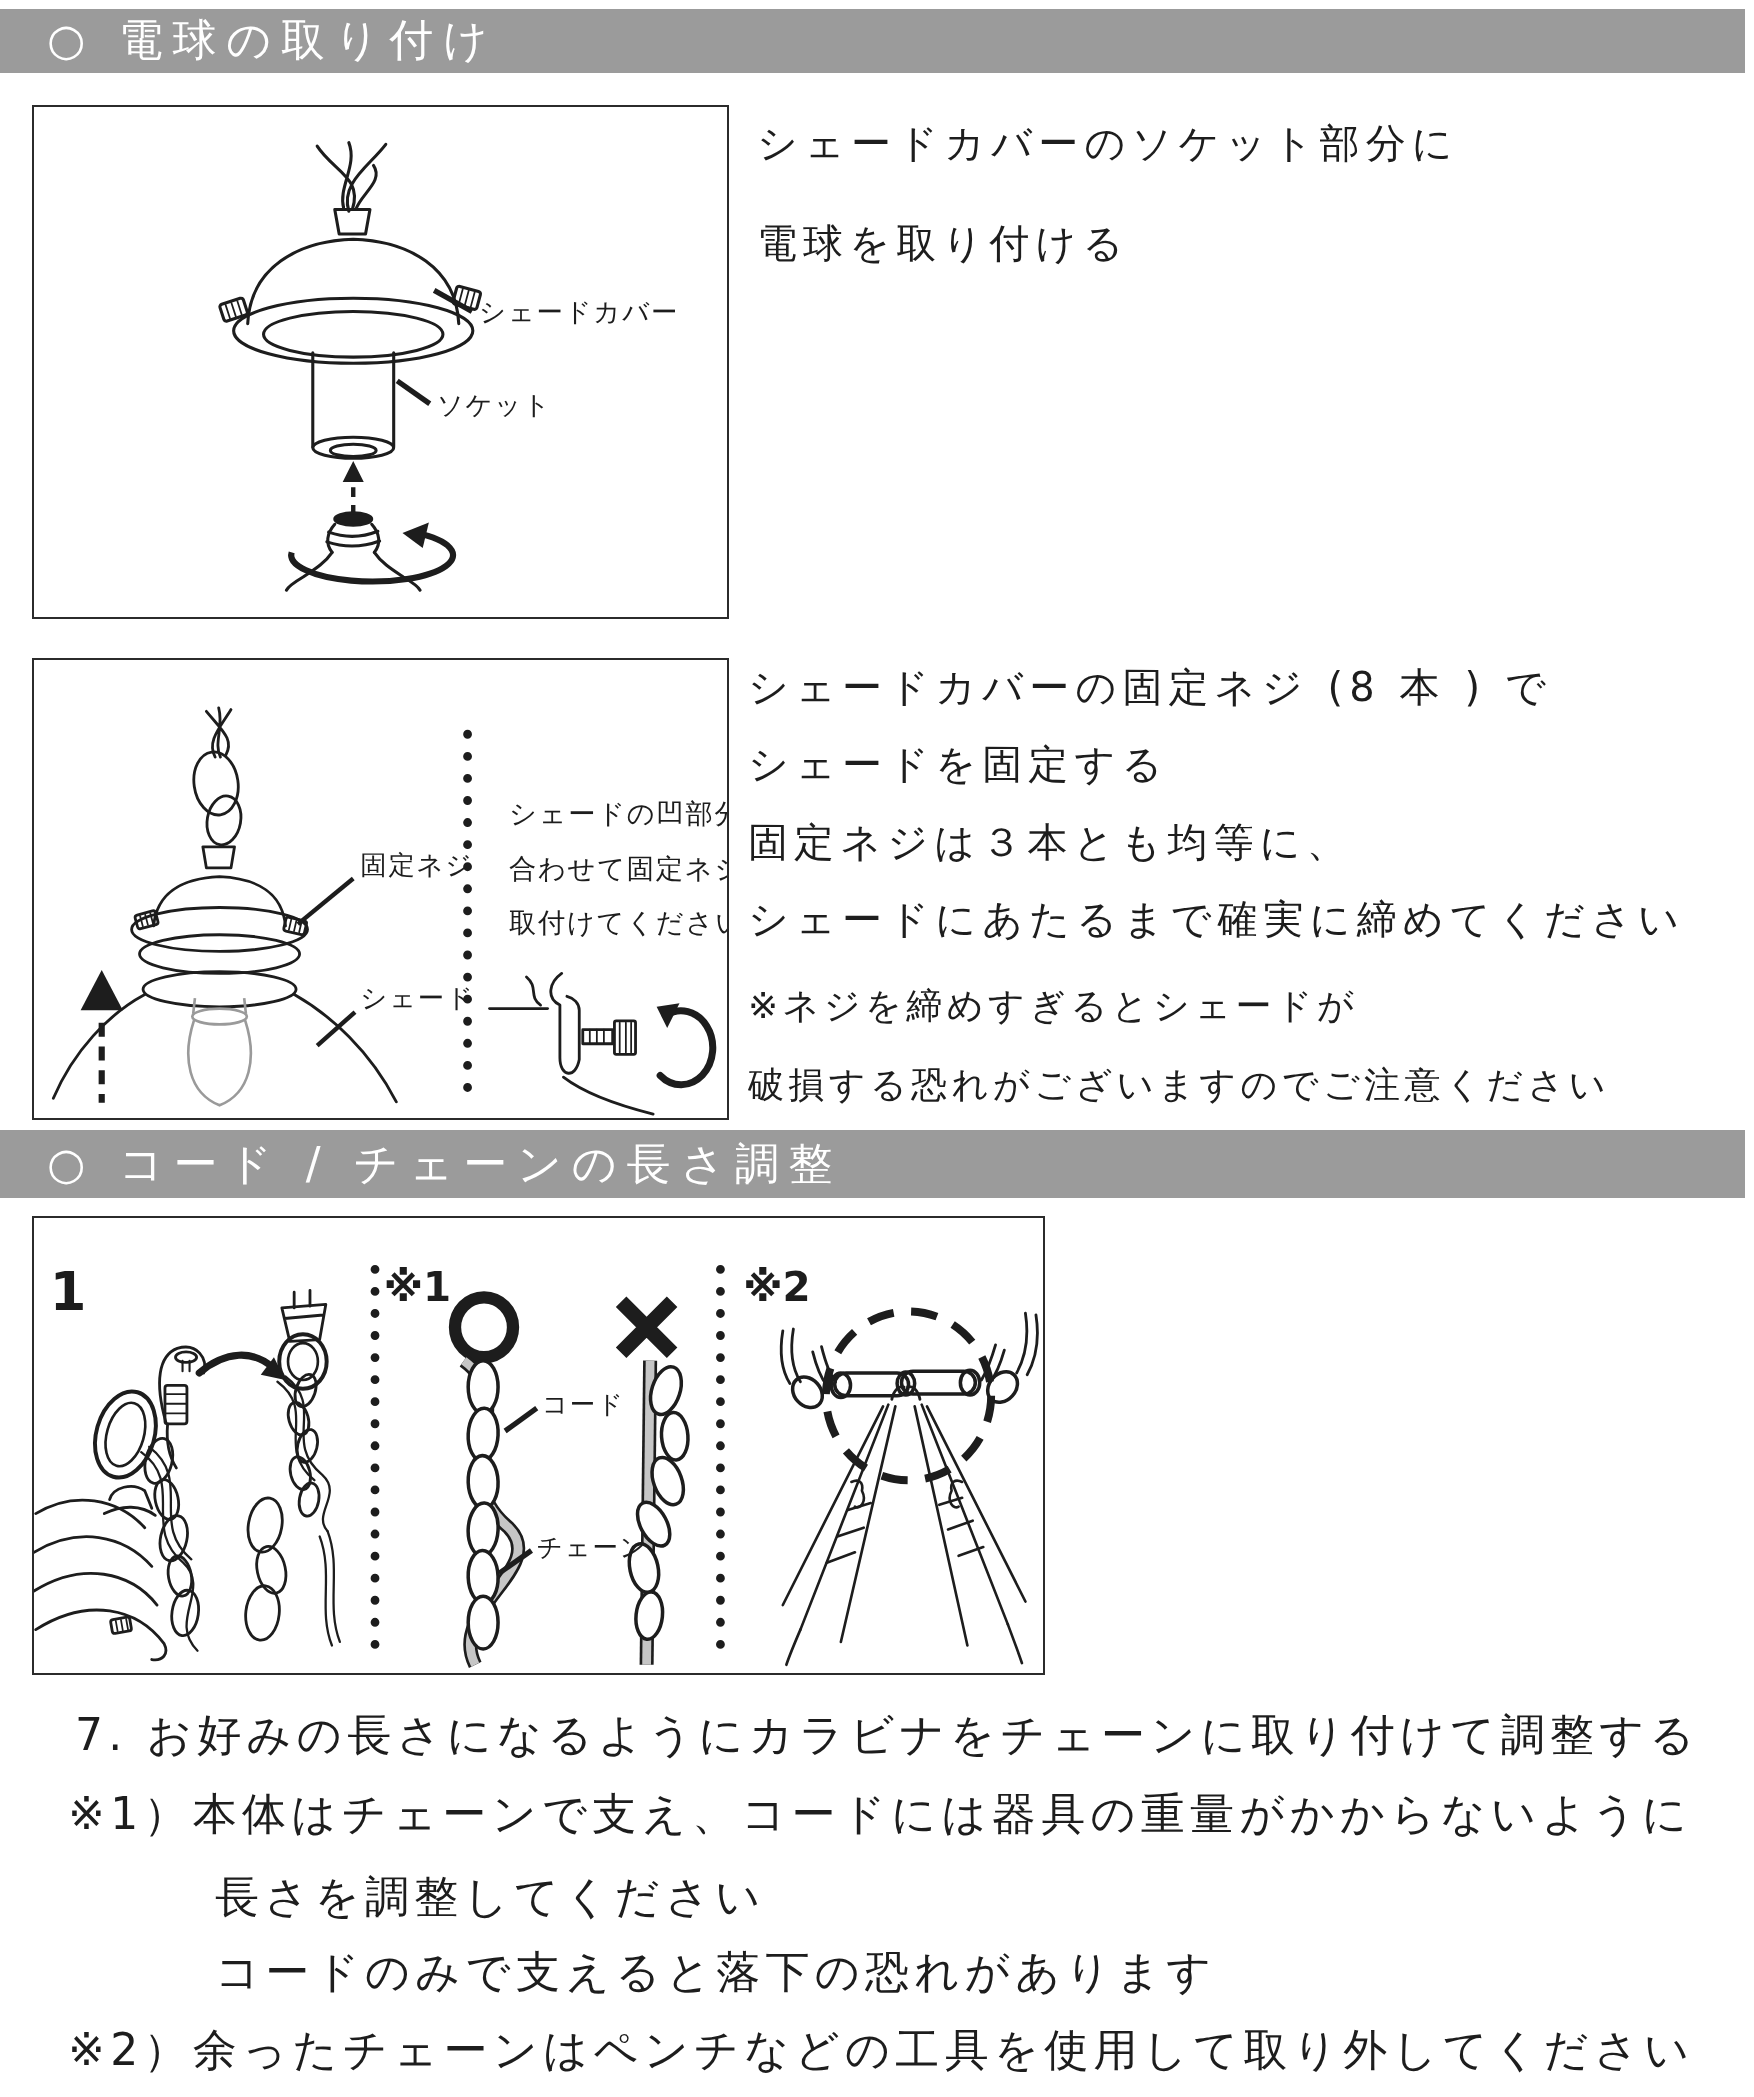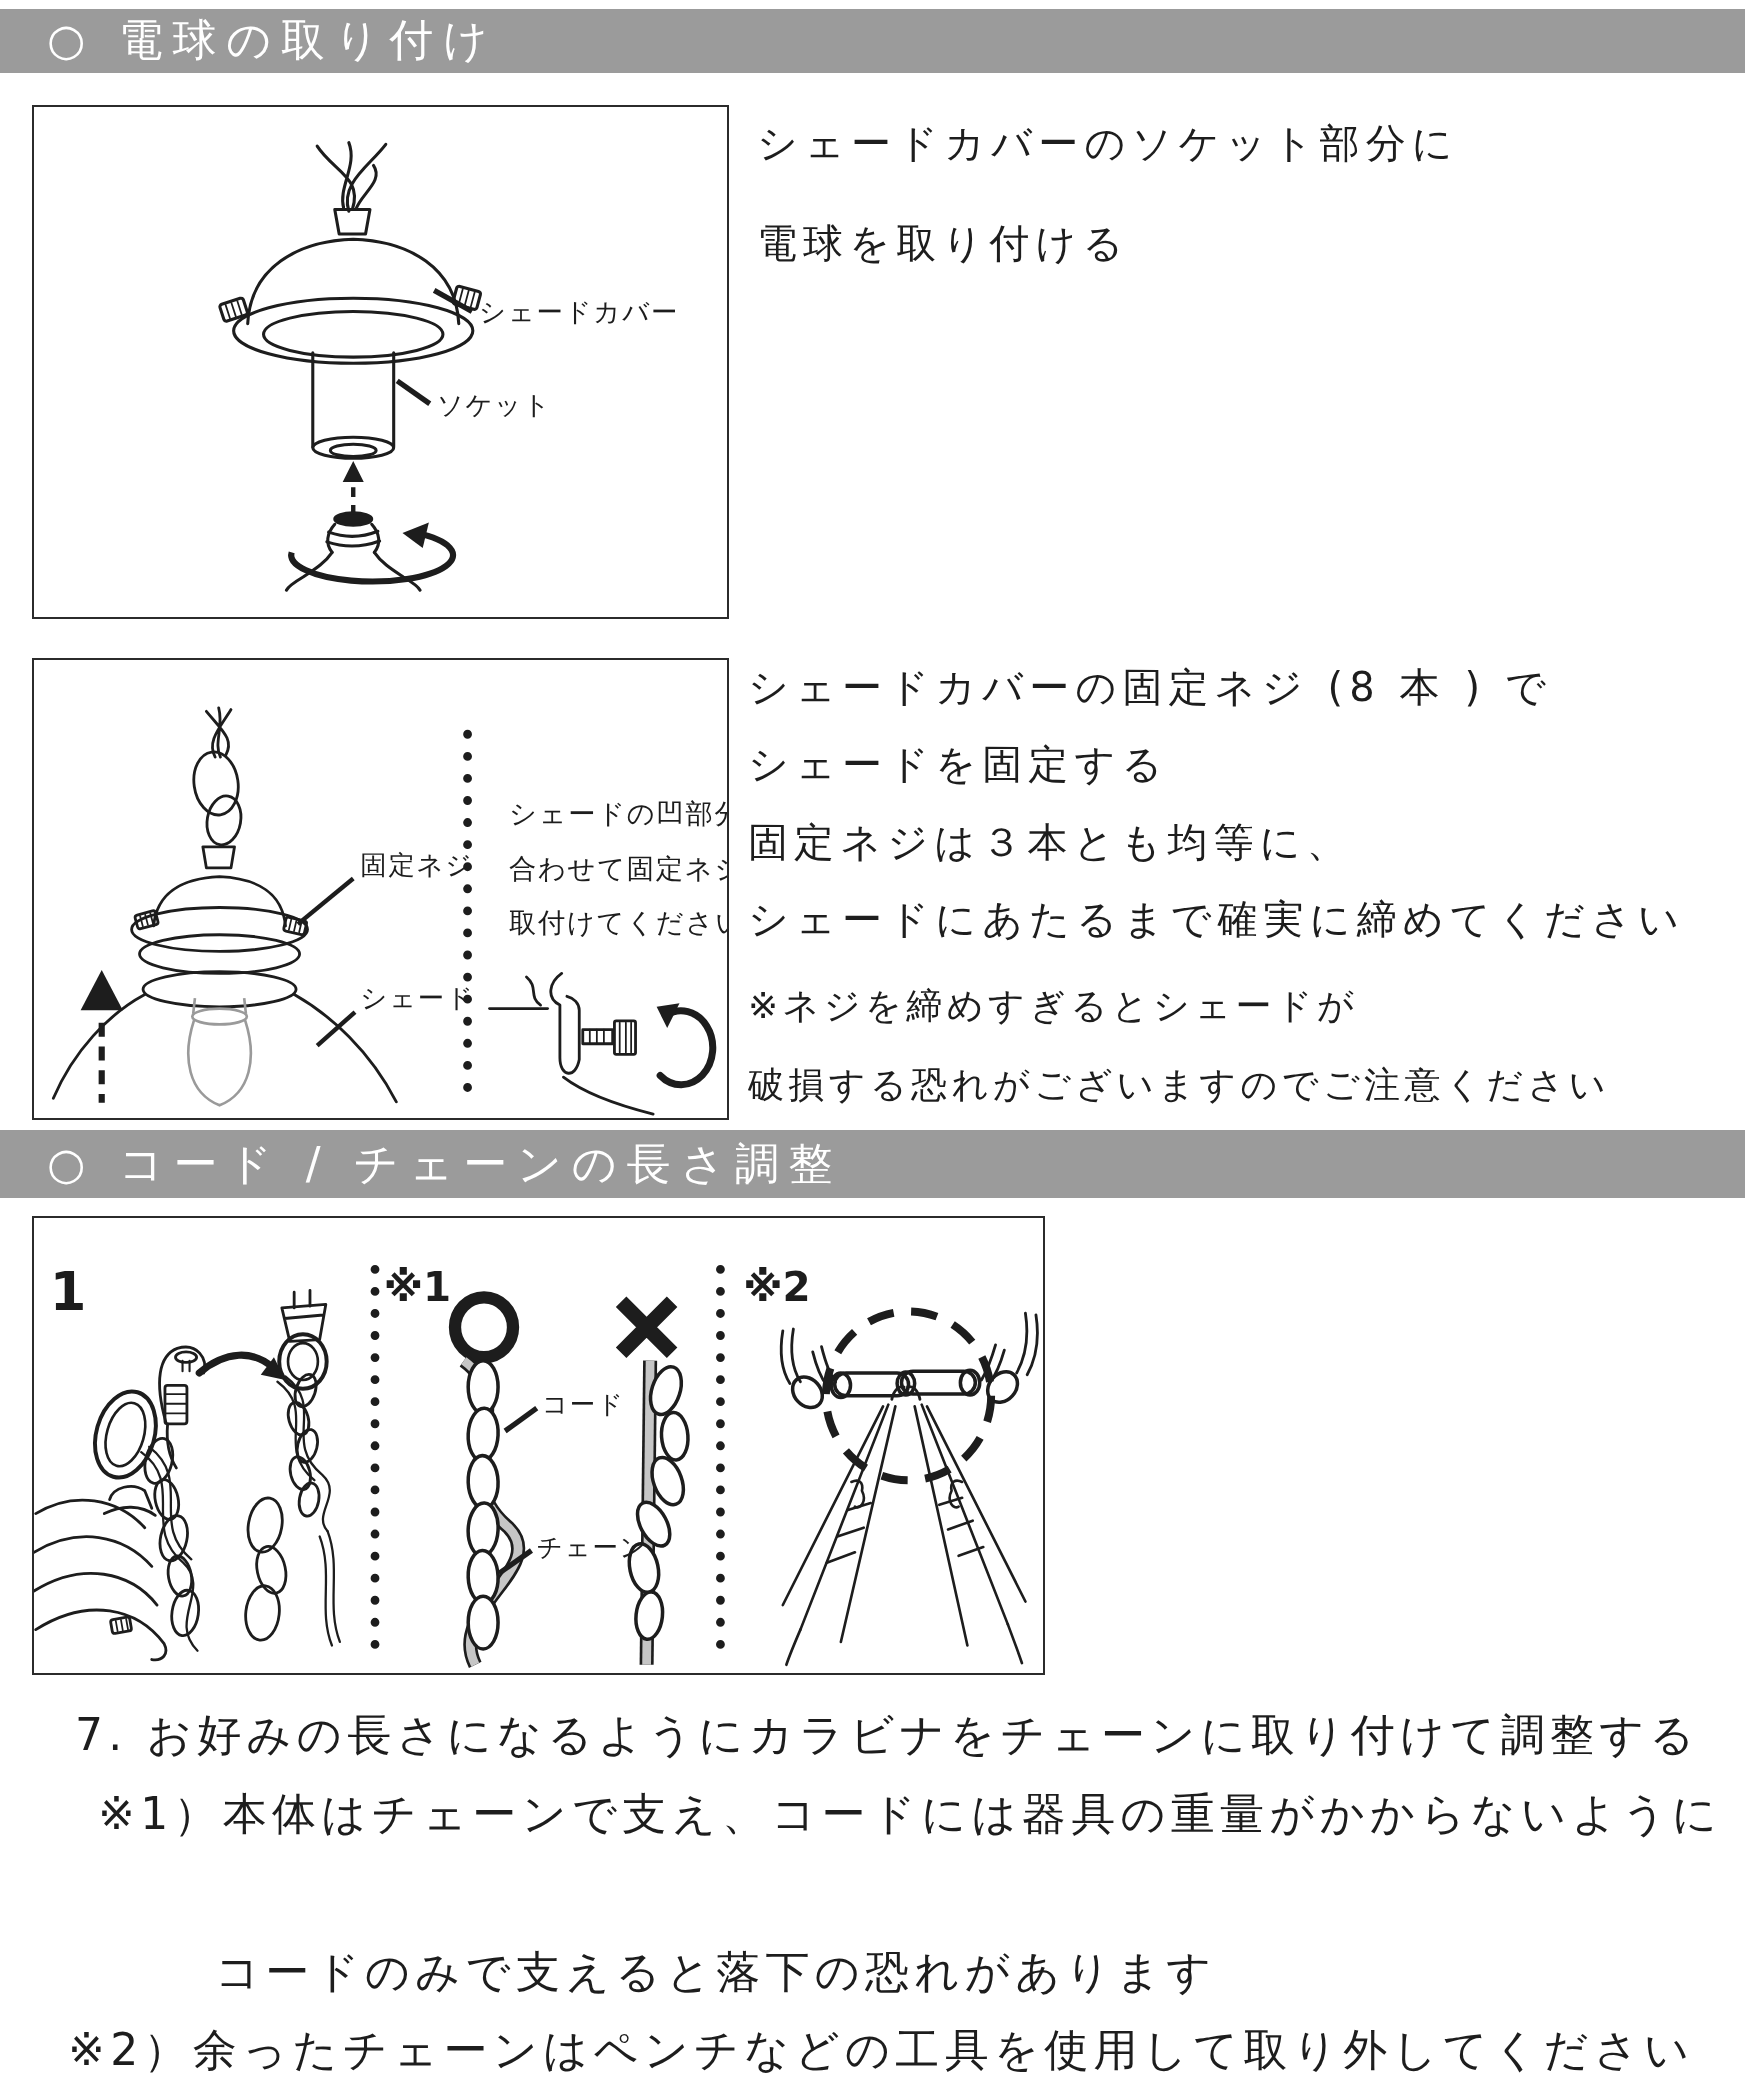--- a/index.html
+++ b/index.html
@@ -269,18 +269,19 @@
           <path d="M1052 384 L 1080 374 M1040 354 L 1068 344 M1030 326 L 1056 318"></path>
           <path d="M1056 300 C 1048 296, 1042 300, 1044 310 C 1038 322, 1046 332, 1052 328"></path>
           <path d="M1108 462 C 1114 478, 1120 494, 1124 506"></path>
         </g>
       </g>
       <ellipse cx="995" cy="202" rx="94" ry="96" stroke="#1d1d1d" stroke-width="9" stroke-dasharray="30 20" fill="none"></ellipse>
     </svg>
   </div>
 
   <div class="txt bottom-line" style="left:75px;top:1713px;">7. お好みの長さになるようにカラビナをチェーンに取り付けて調整する</div>
-  <div class="txt bottom-line" style="left:68px;top:1792px;margin-left:30px;">※1）本体はチェーンで支え、コードには器具の重量がかからないように</div>
+  <div class="txt bottom-line" style="left:68px;top:1792px;">※1）本体はチェーンで支え、コードには器具の重量がかからないように</div>
+  <div class="txt bottom-line" style="left:215px;top:1875px;">長さを調整してください</div>
   <div class="txt bottom-line" style="left:215px;top:1950px;">コードのみで支えると落下の恐れがあります</div>
   <div class="txt bottom-line" style="left:68px;top:2028px;">※2）余ったチェーンはペンチなどの工具を使用して取り外してください</div>
 
 </div>
 
 
 </body></html>

